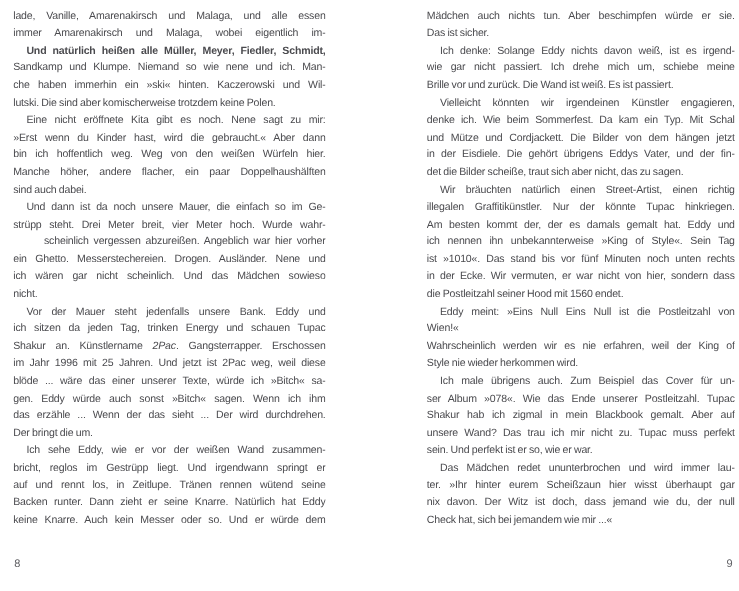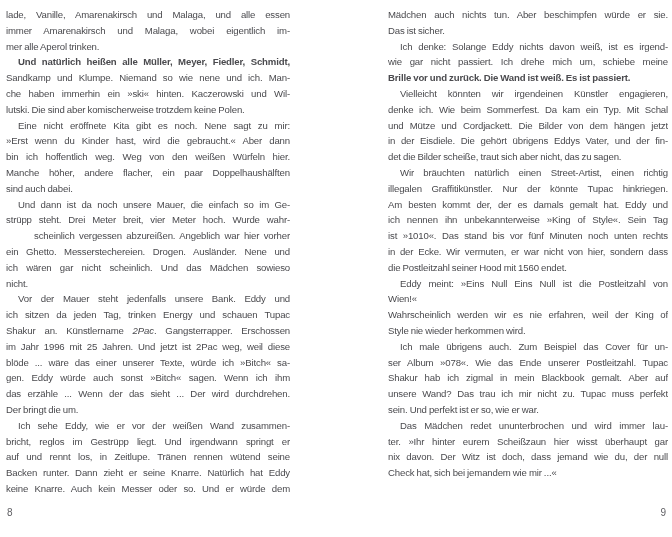--- a/index.html
+++ b/index.html
@@ -5,21 +5,21 @@
   html,body{margin:0;padding:0;}
   body{background:#ffffff;}
   .spread{
     position:relative;
     width:672px;height:537px;
     background:#ffffff;
     font-family:"Liberation Sans", sans-serif;
     overflow:hidden;
   }
   .page{position:absolute;top:7px;height:528px;}
-  .page-left{left:6px;width:284px;}
+  .page-left{left:12px;width:284px;}
   .page-right{left:388px;width:280px;}
   .text-block{width:100%;}
   .paragraph{margin:0;padding:0;}
   .line{
     height:15.8px;
     line-height:15.8px;
     font-size:9.6px;
     letter-spacing:-0.15px;
     word-spacing:-0.4px;
     color:#4a4a4e;
@@ -42,21 +42,20 @@
 </style>
 </head>
 <body>
 
 <div class="spread" style="background: rgb(255, 255, 255);">
   <div class="page page-left">
     <div class="text-block" id="left-text">
         <div class="paragraph">
           <div class="line" style="color: rgb(74, 74, 78);">lade, Vanille, Amarenakirsch und Malaga, und alle essen</div>
           <div class="line" style="color: rgb(74, 74, 78);">immer Amarenakirsch und Malaga, wobei eigentlich im-</div>
-          <div class="line last" style="color: rgb(74, 74, 78);">mer alle Aperol trinken.</div>
         </div>
         <div class="paragraph">
           <div class="line indent" style="color: rgb(74, 74, 78); font-weight: bold;">Und natürlich heißen alle Müller, Meyer, Fiedler, Schmidt,</div>
           <div class="line" style="color: rgb(74, 74, 78);">Sandkamp und Klumpe. Niemand so wie nene und ich. Man-</div>
           <div class="line" style="color: rgb(74, 74, 78);">che haben immerhin ein »ski« hinten. Kaczerowski und Wil-</div>
           <div class="line last" style="color: rgb(74, 74, 78);">lutski. Die sind aber komischerweise trotzdem keine Polen.</div>
         </div>
         <div class="paragraph">
           <div class="line indent" style="color: rgb(74, 74, 78);">Eine nicht eröffnete Kita gibt es noch. Nene sagt zu mir:</div>
           <div class="line" style="color: rgb(74, 74, 78);">»Erst wenn du Kinder hast, wird die gebraucht.« Aber dann</div>
@@ -94,21 +93,21 @@
   </div>
   <div class="page page-right">
     <div class="text-block" id="right-text">
         <div class="paragraph">
           <div class="line" style="color: rgb(74, 74, 78);">Mädchen auch nichts tun. Aber beschimpfen würde er sie.</div>
           <div class="line last" style="color: rgb(74, 74, 78);">Das ist sicher.</div>
         </div>
         <div class="paragraph">
           <div class="line indent" style="color: rgb(74, 74, 78);">Ich denke: Solange Eddy nichts davon weiß, ist es irgend-</div>
           <div class="line" style="color: rgb(74, 74, 78);">wie gar nicht passiert. Ich drehe mich um, schiebe meine</div>
-          <div class="line last" style="color: rgb(74, 74, 78); font-weight: bold;">Brille vor und zurück. Die Wand ist weiß. Es ist passiert.</div>
+          <div class="line last" style="color: rgb(74, 74, 78);">Brille vor und zurück. Die Wand ist weiß. Es ist passiert.</div>
         </div>
         <div class="paragraph">
           <div class="line indent" style="color: rgb(74, 74, 78);">Vielleicht könnten wir irgendeinen Künstler engagieren,</div>
           <div class="line" style="color: rgb(74, 74, 78);">denke ich. Wie beim Sommerfest. Da kam ein Typ. Mit Schal</div>
           <div class="line" style="color: rgb(74, 74, 78);">und Mütze und Cordjackett. Die Bilder von dem hängen jetzt</div>
           <div class="line" style="color: rgb(74, 74, 78);">in der Eisdiele. Die gehört übrigens Eddys Vater, und der fin-</div>
           <div class="line last" style="color: rgb(74, 74, 78);">det die Bilder scheiße, traut sich aber nicht, das zu sagen.</div>
         </div>
         <div class="paragraph">
           <div class="line indent" style="color: rgb(74, 74, 78);">Wir bräuchten natürlich einen Street-Artist, einen richtig</div>

